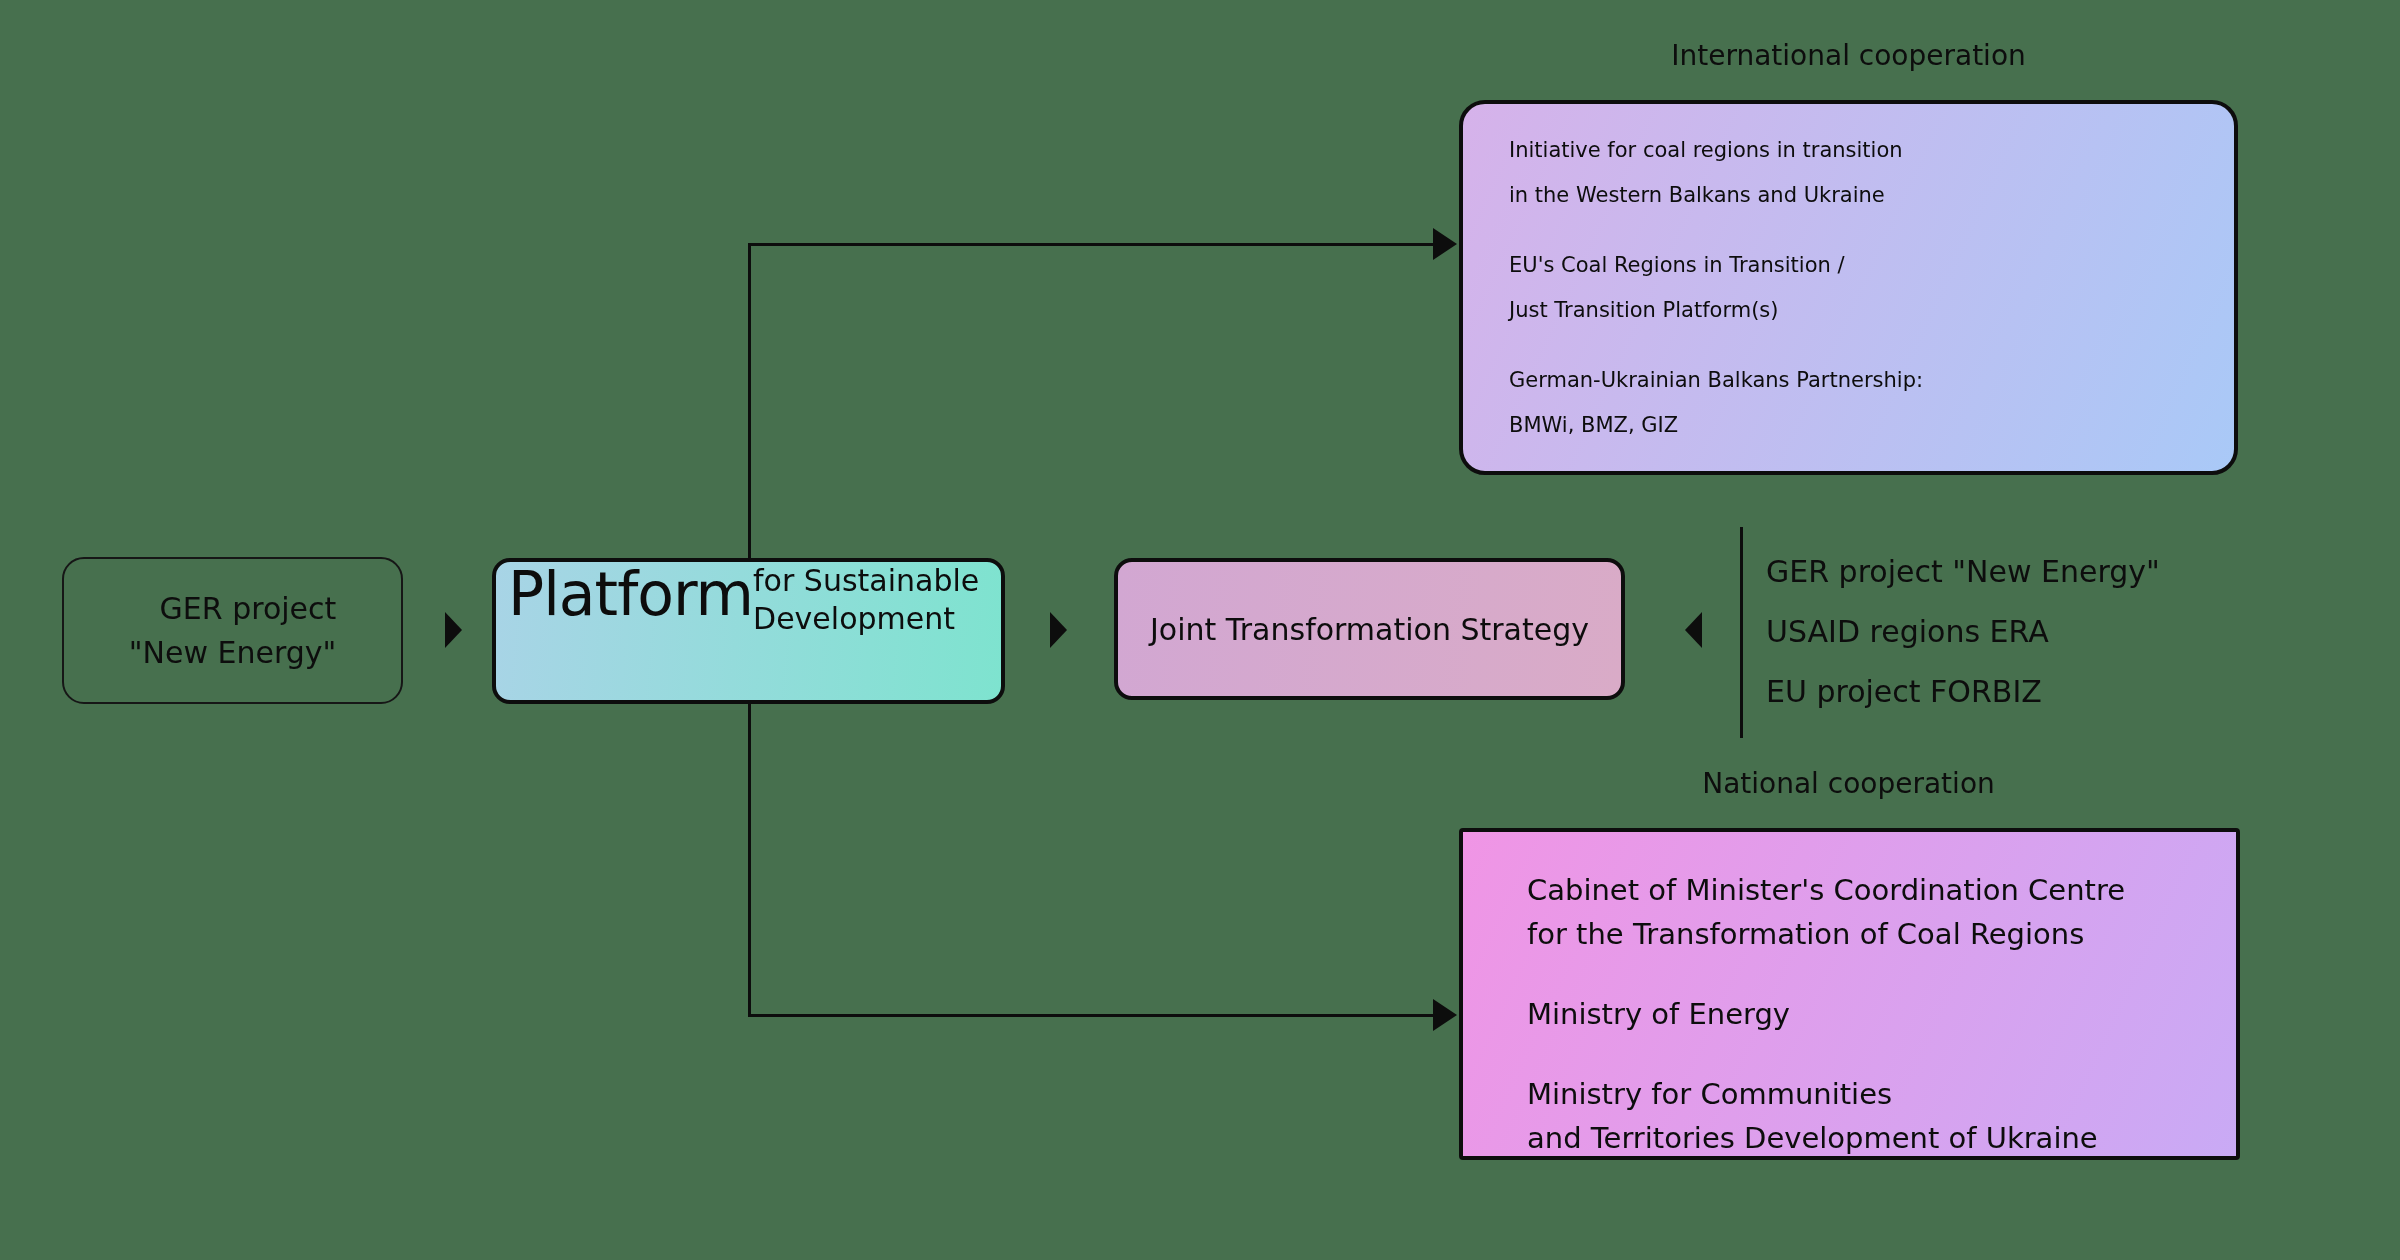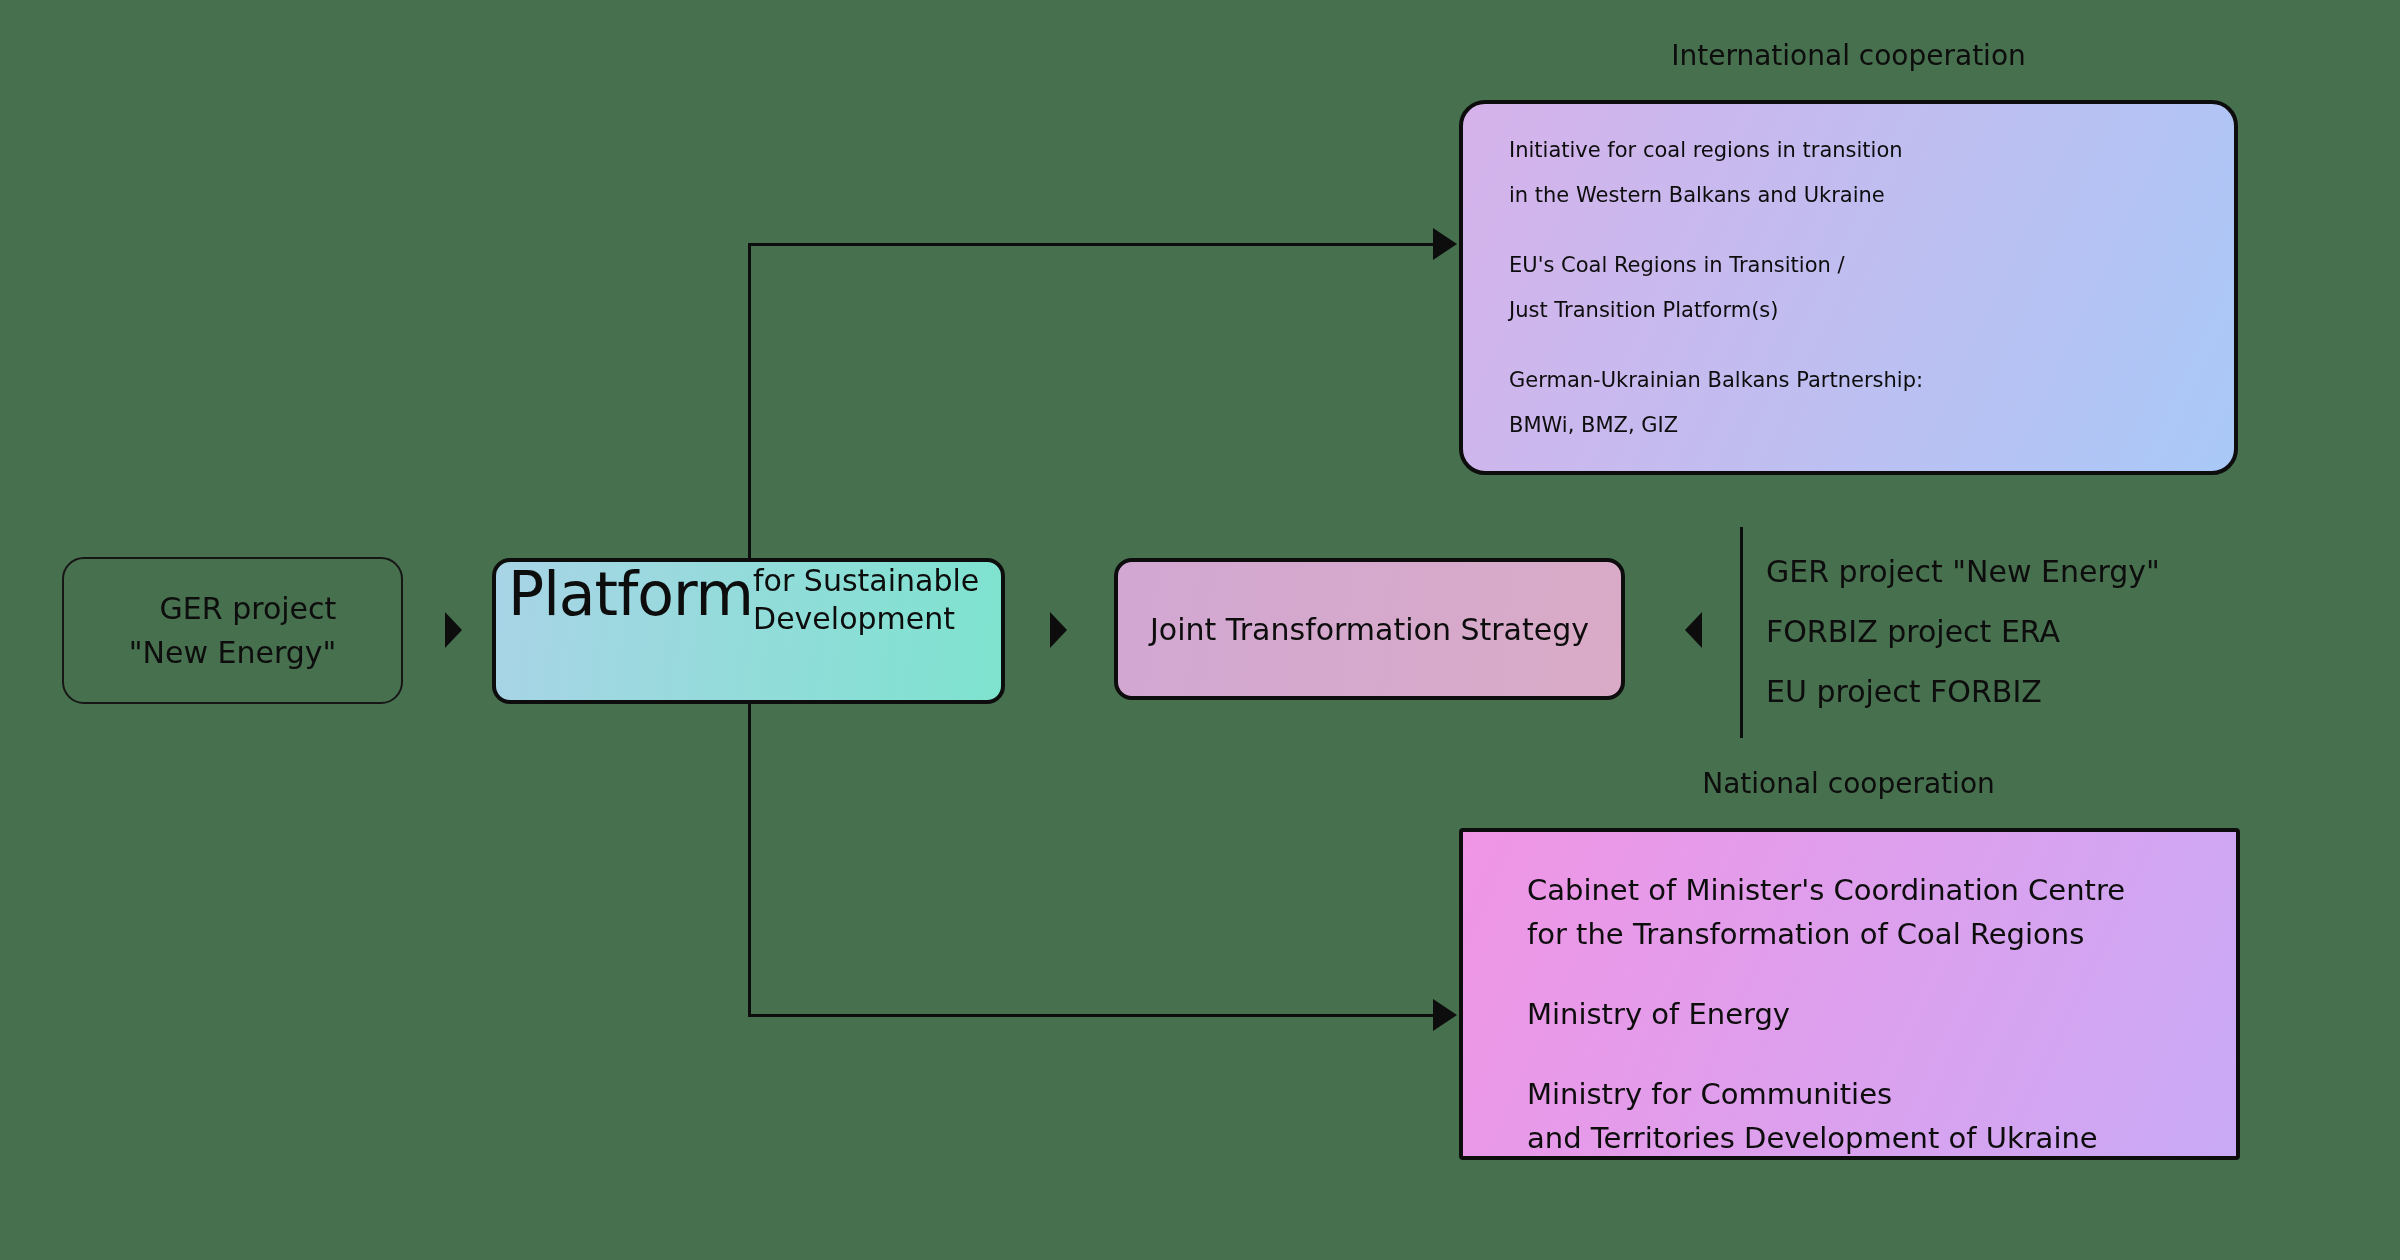--- a/index.html
+++ b/index.html
@@ -97,21 +97,21 @@
   <div class="tri tri-right" style="left:1050px;top:612px;"></div>
 
   <div class="box jts-box">
     <span>Joint Transformation Strategy</span>
   </div>
 
   <div class="tri tri-left" style="left:1685px;top:612px;"></div>
   <div class="abs side-bar"></div>
   <div class="abs side-list">
     <div class="row">GER project "New Energy"</div>
-    <div class="row">FORBIZ project ERA</div>
+    <div class="row">USAID regions ERA</div>
     <div class="row">EU project FORBIZ</div>
   </div>
 
   <div class="abs coop-title" style="top:30px;">International cooperation</div>
   <div class="box intl-box">
     <div class="item pre">Initiative for coal regions in transition
 in the Western Balkans and Ukraine</div>
     <div class="item pre">EU's Coal Regions in Transition /
 Just Transition Platform(s)</div>
     <div class="item pre">German-Ukrainian Balkans Partnership:

